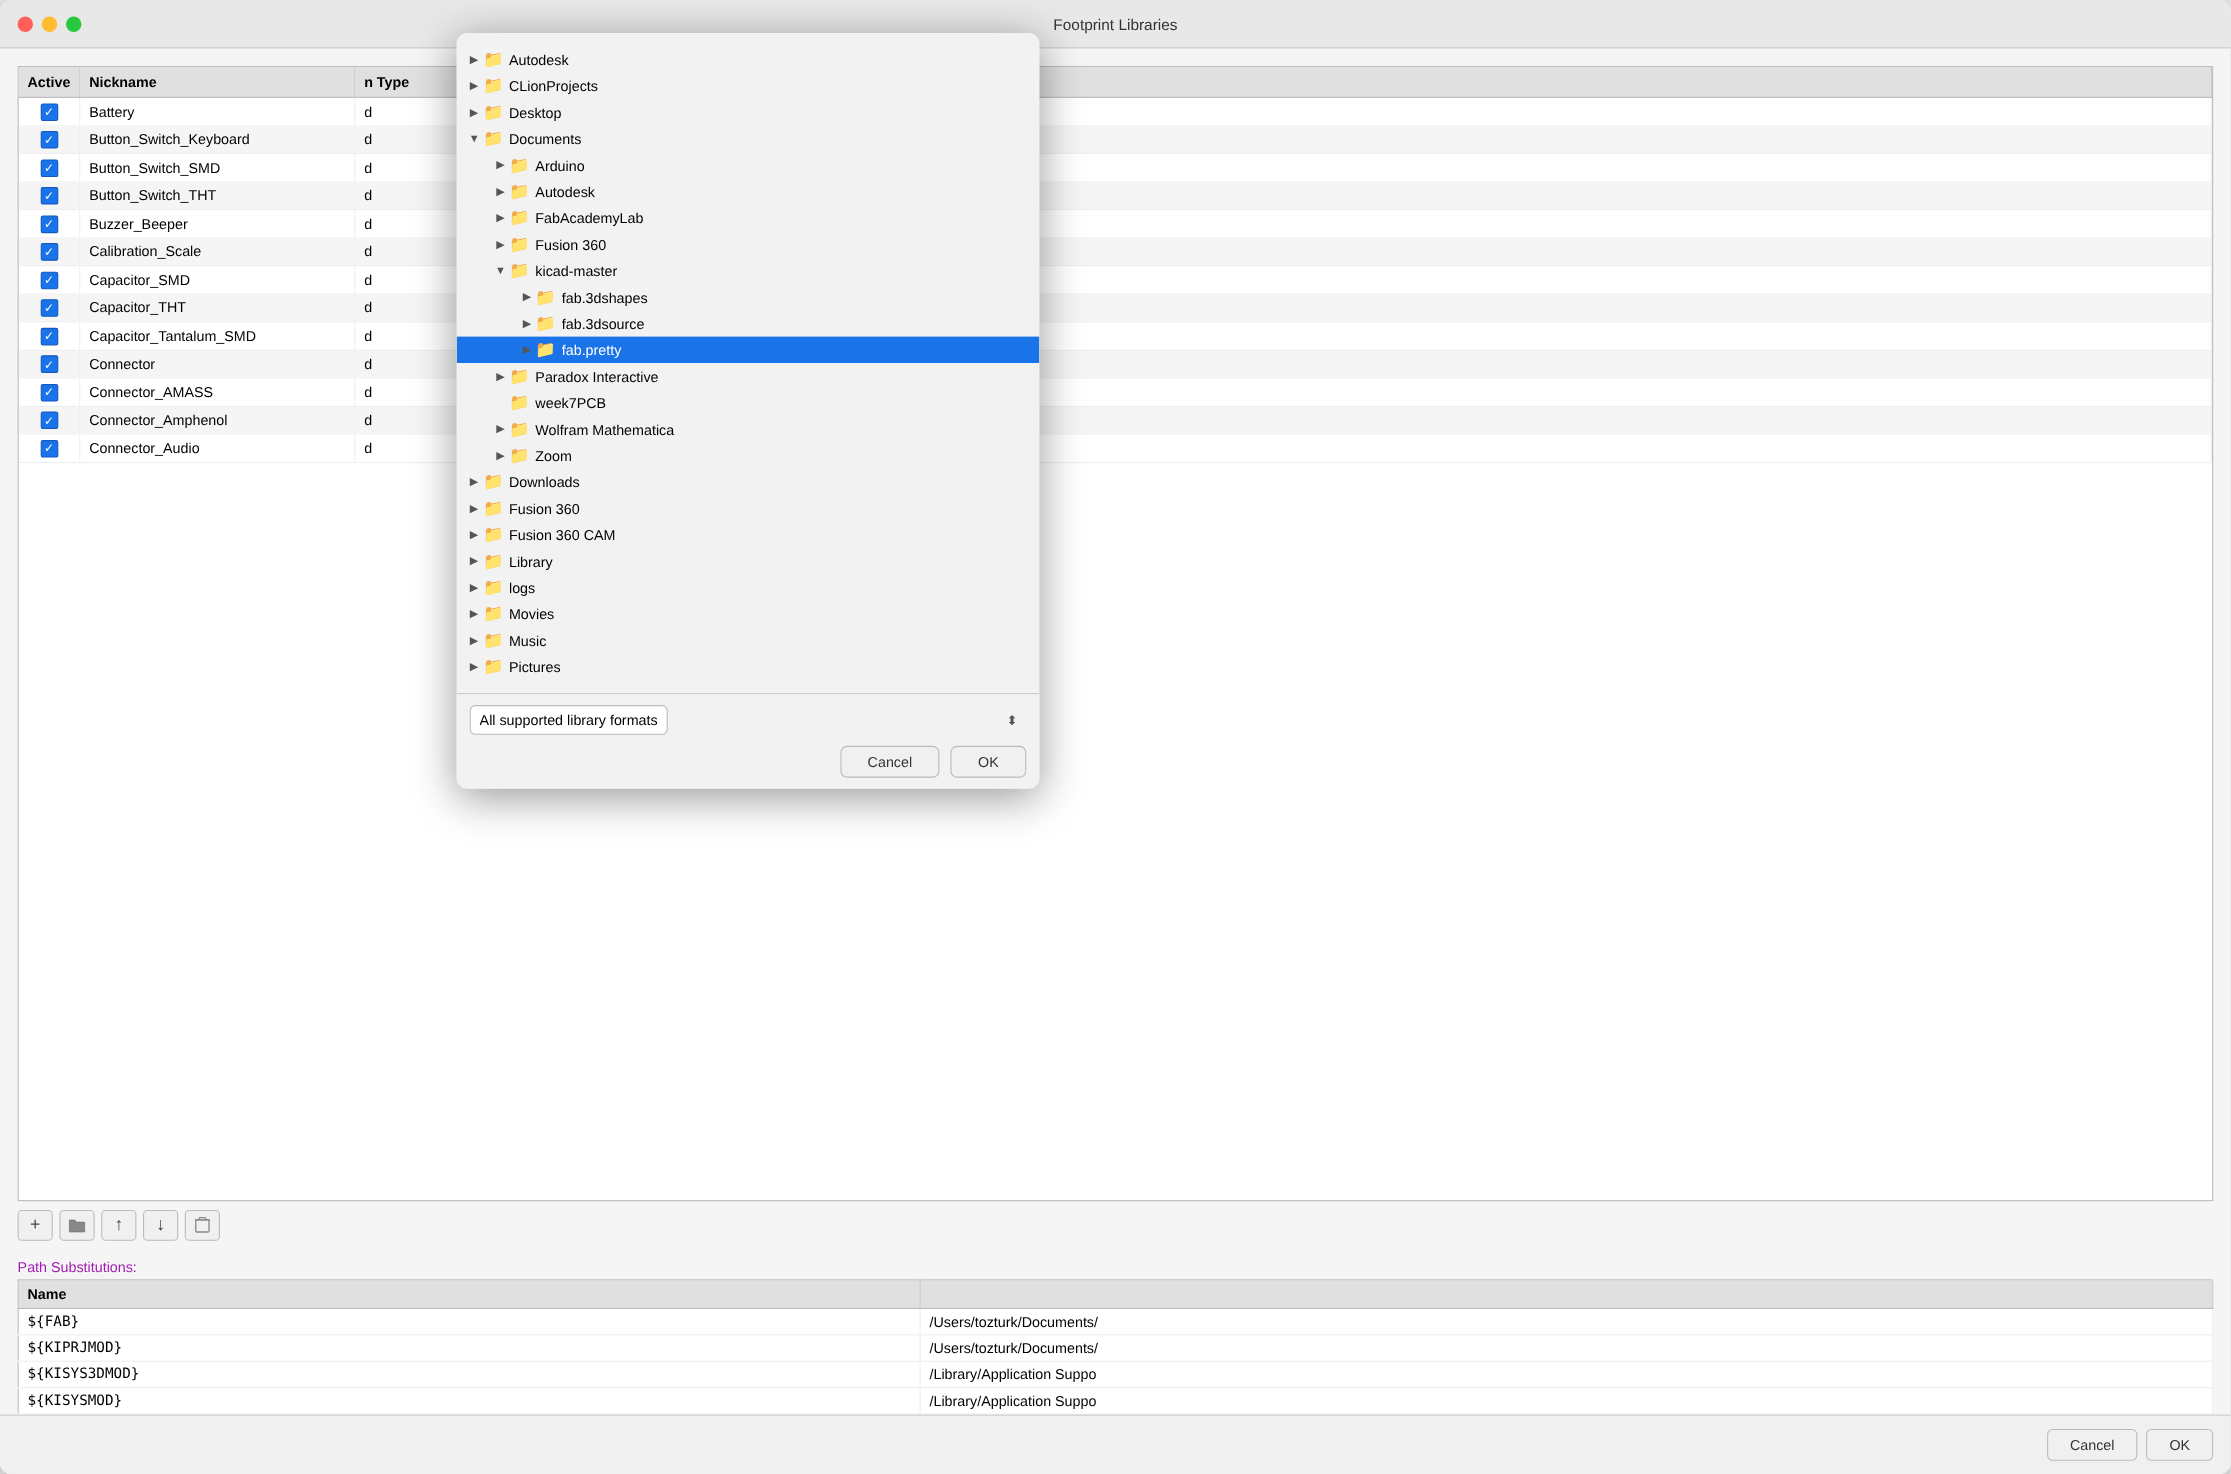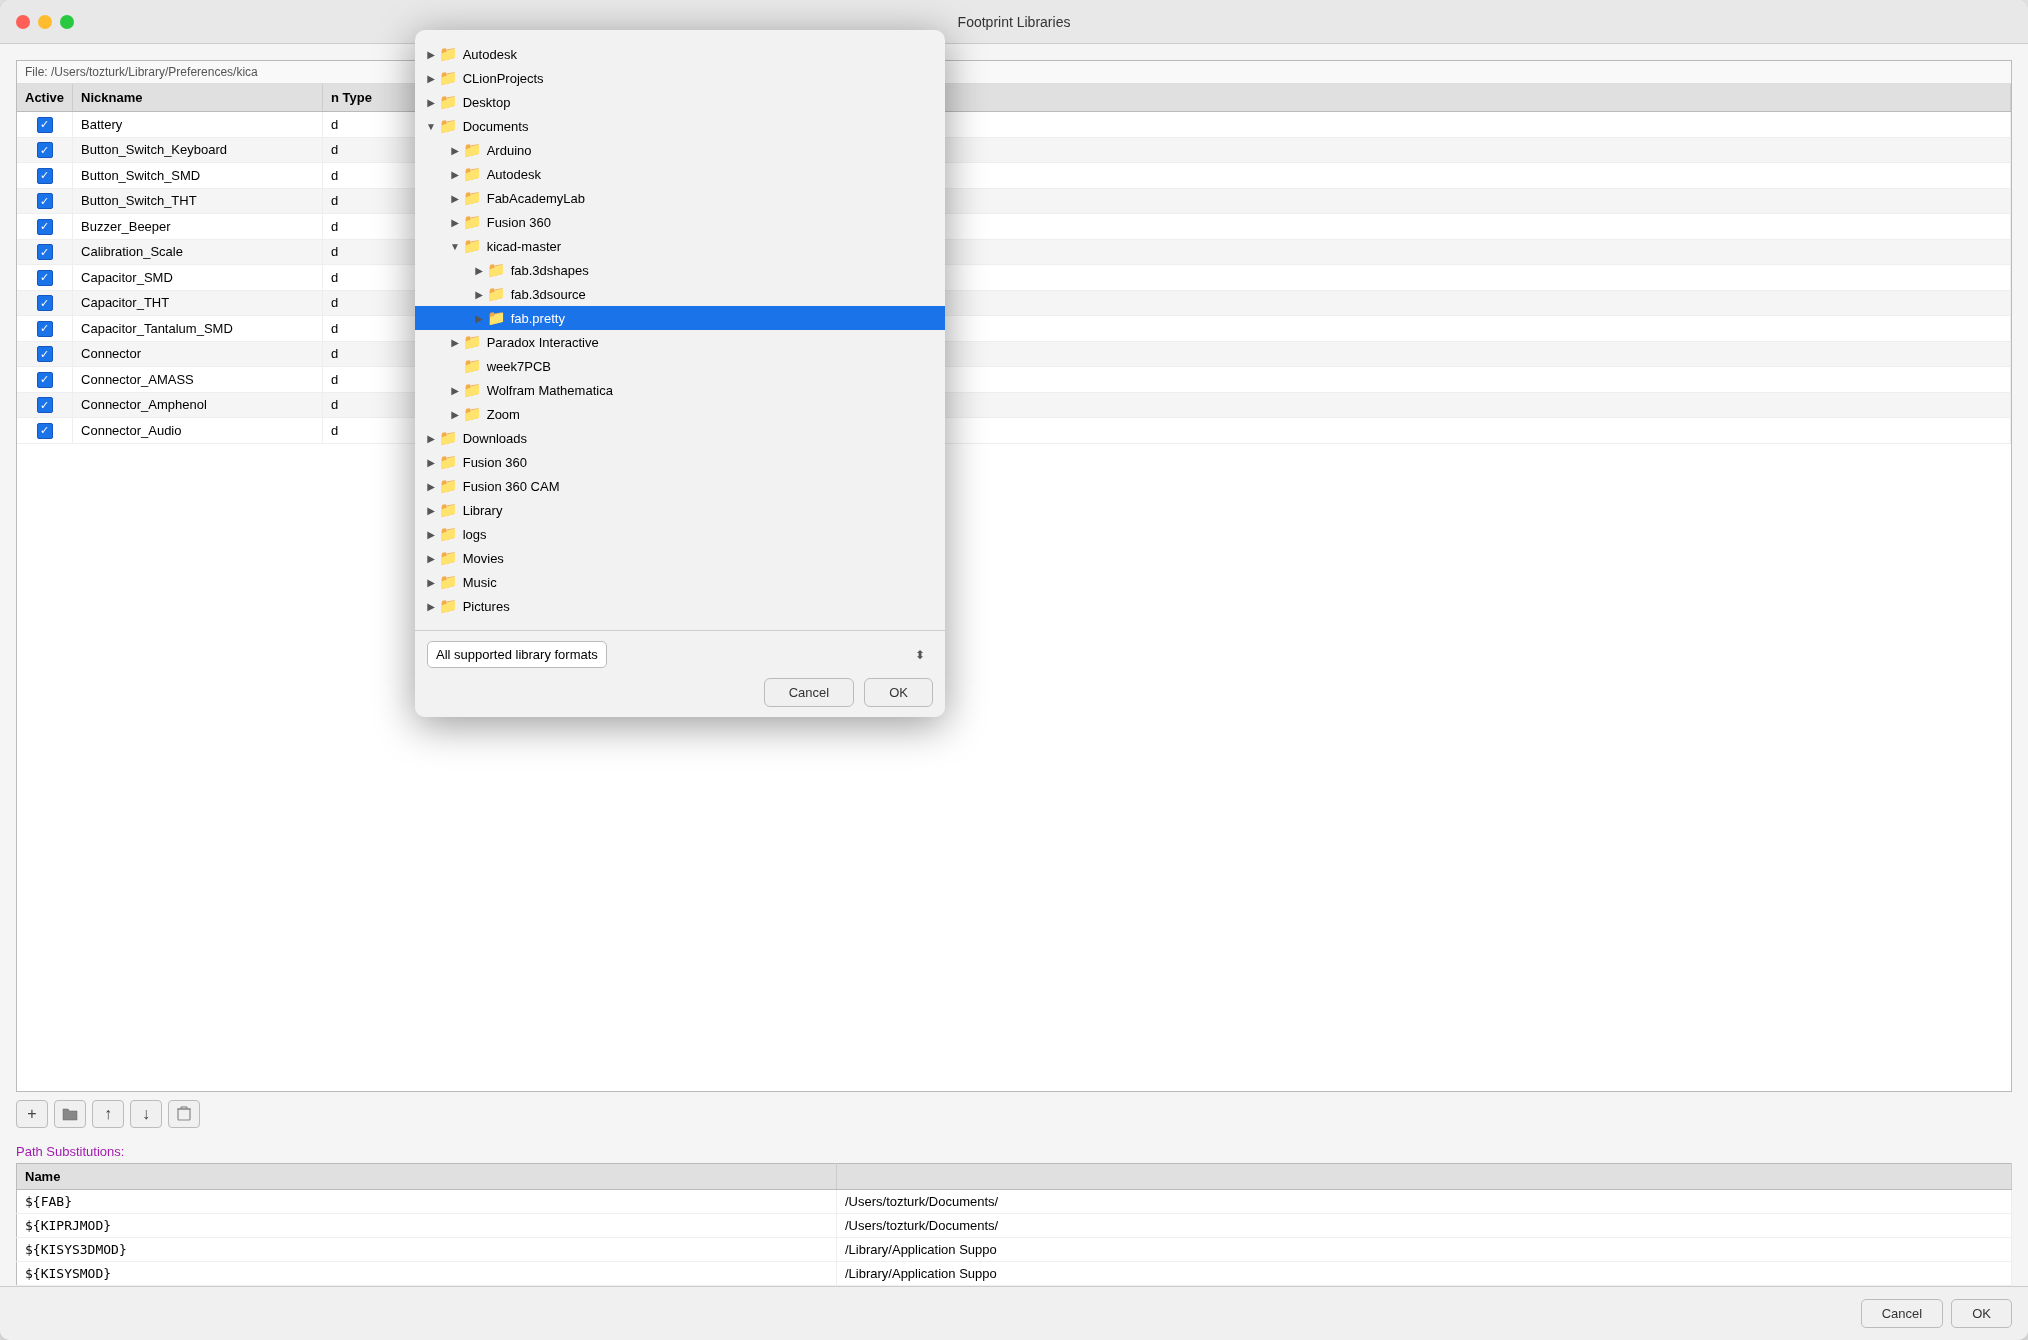--- a/index.html
+++ b/index.html
@@ -417,21 +417,20 @@
       <button class="window-btn maximize"></button>
     </div>
     <span class="title-bar-title">Footprint Libraries</span>
   </div>
 
   <div style="display:flex; flex-direction:column; height:calc(100% - 44px);">
     <div class="main-content" style="flex:1; padding: 16px 16px 0 16px; overflow:hidden; display:flex; flex-direction:column;">
 
 
       <div class="table-container">
-        <div class="file-path-row">File:   /Users/tozturk/Library/Preferences/kica</div>
         <div style="overflow-y:auto; flex:1;">
           <table class="lib-table">
             <thead>
               <tr>
                 <th class="checkbox-cell">Active</th>
                 <th class="nickname-col">Nickname</th>
                 <th class="type-col">n Type</th>
                 <th>Options</th>
               </tr>
             </thead>

